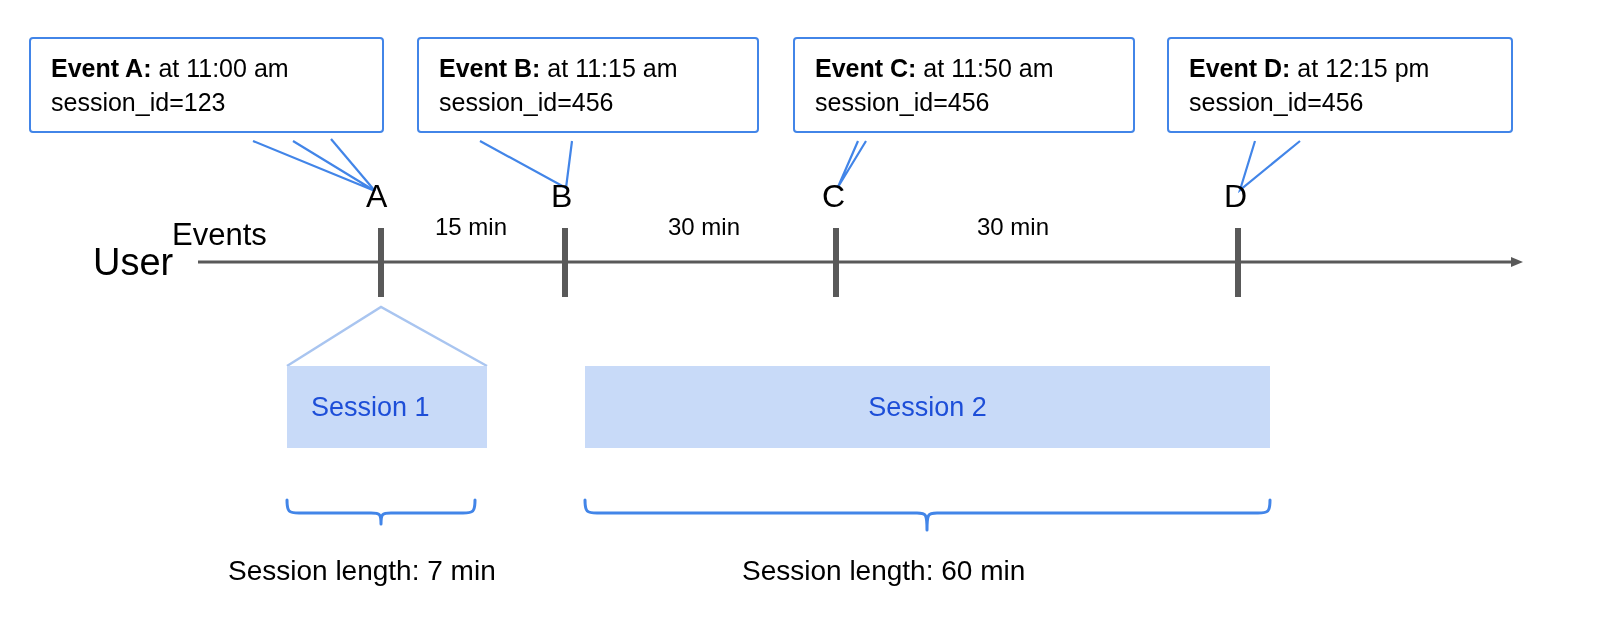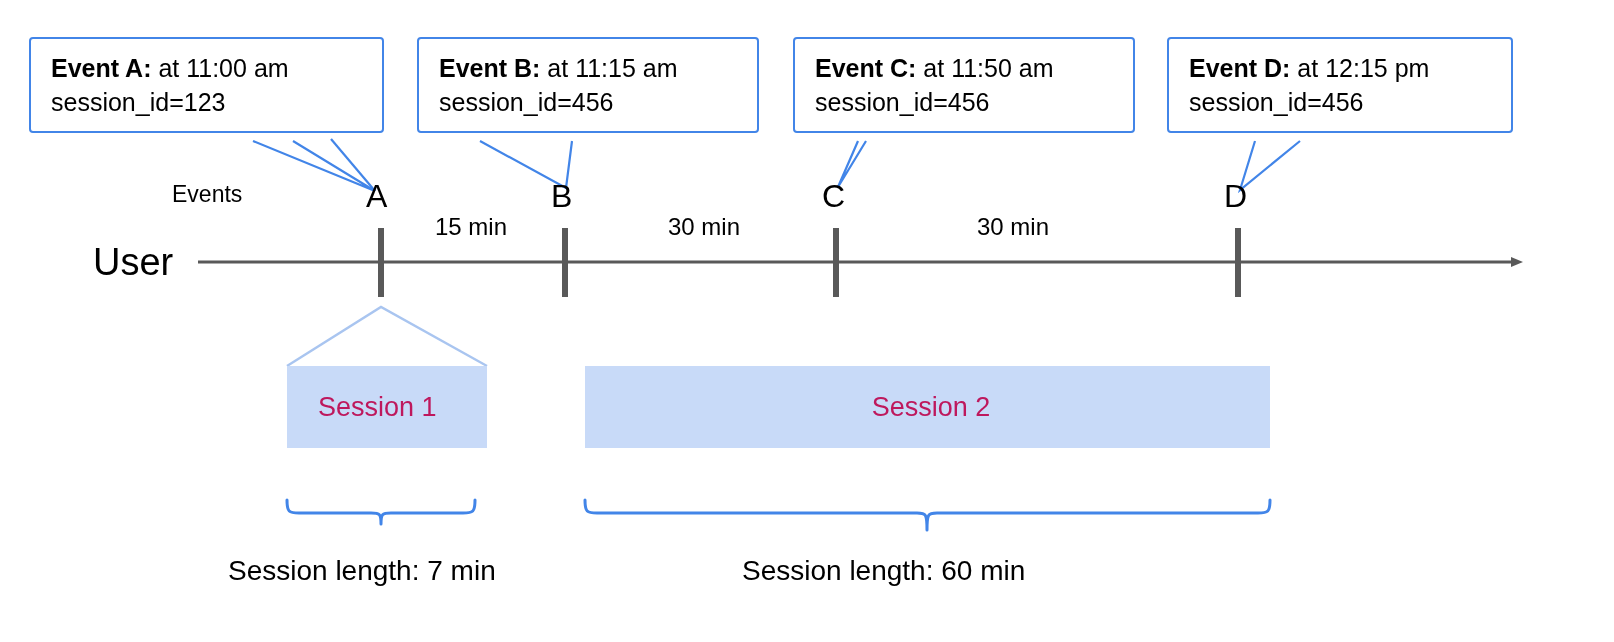--- a/index.html
+++ b/index.html
@@ -47,21 +47,22 @@
     font-weight: bold;
   }
 
   
   .tl-text {
     position: absolute;
     color: #000000;
     white-space: nowrap;
   }
   .lbl-events {
-    font-size: 23px;
+    font-size: 31px;
+    margin-top: 36px;
   }
   .lbl-user {
     font-size: 38px;
     text-align: center;
   }
   .evt-letter {
     font-size: 32px;
   }
   .gap-label {
     font-size: 24px;
@@ -74,23 +75,22 @@
     box-sizing: border-box;
   }
   .session-bar .session-label {
     position: absolute;
     left: 0;
     right: 0;
     top: 50%;
     transform: translateY(-50%);
     text-align: center;
     font-size: 27px;
-    color: #be185d;
-    white-space: nowrap;
-    margin-left: 7px;
+    color: #1d4ed8;
+    white-space: nowrap;
   }
   .s1 .session-label {
     text-align: left;
     left: 24px;
     right: auto;
   }
 
   
   .sess-len {
     position: absolute;

